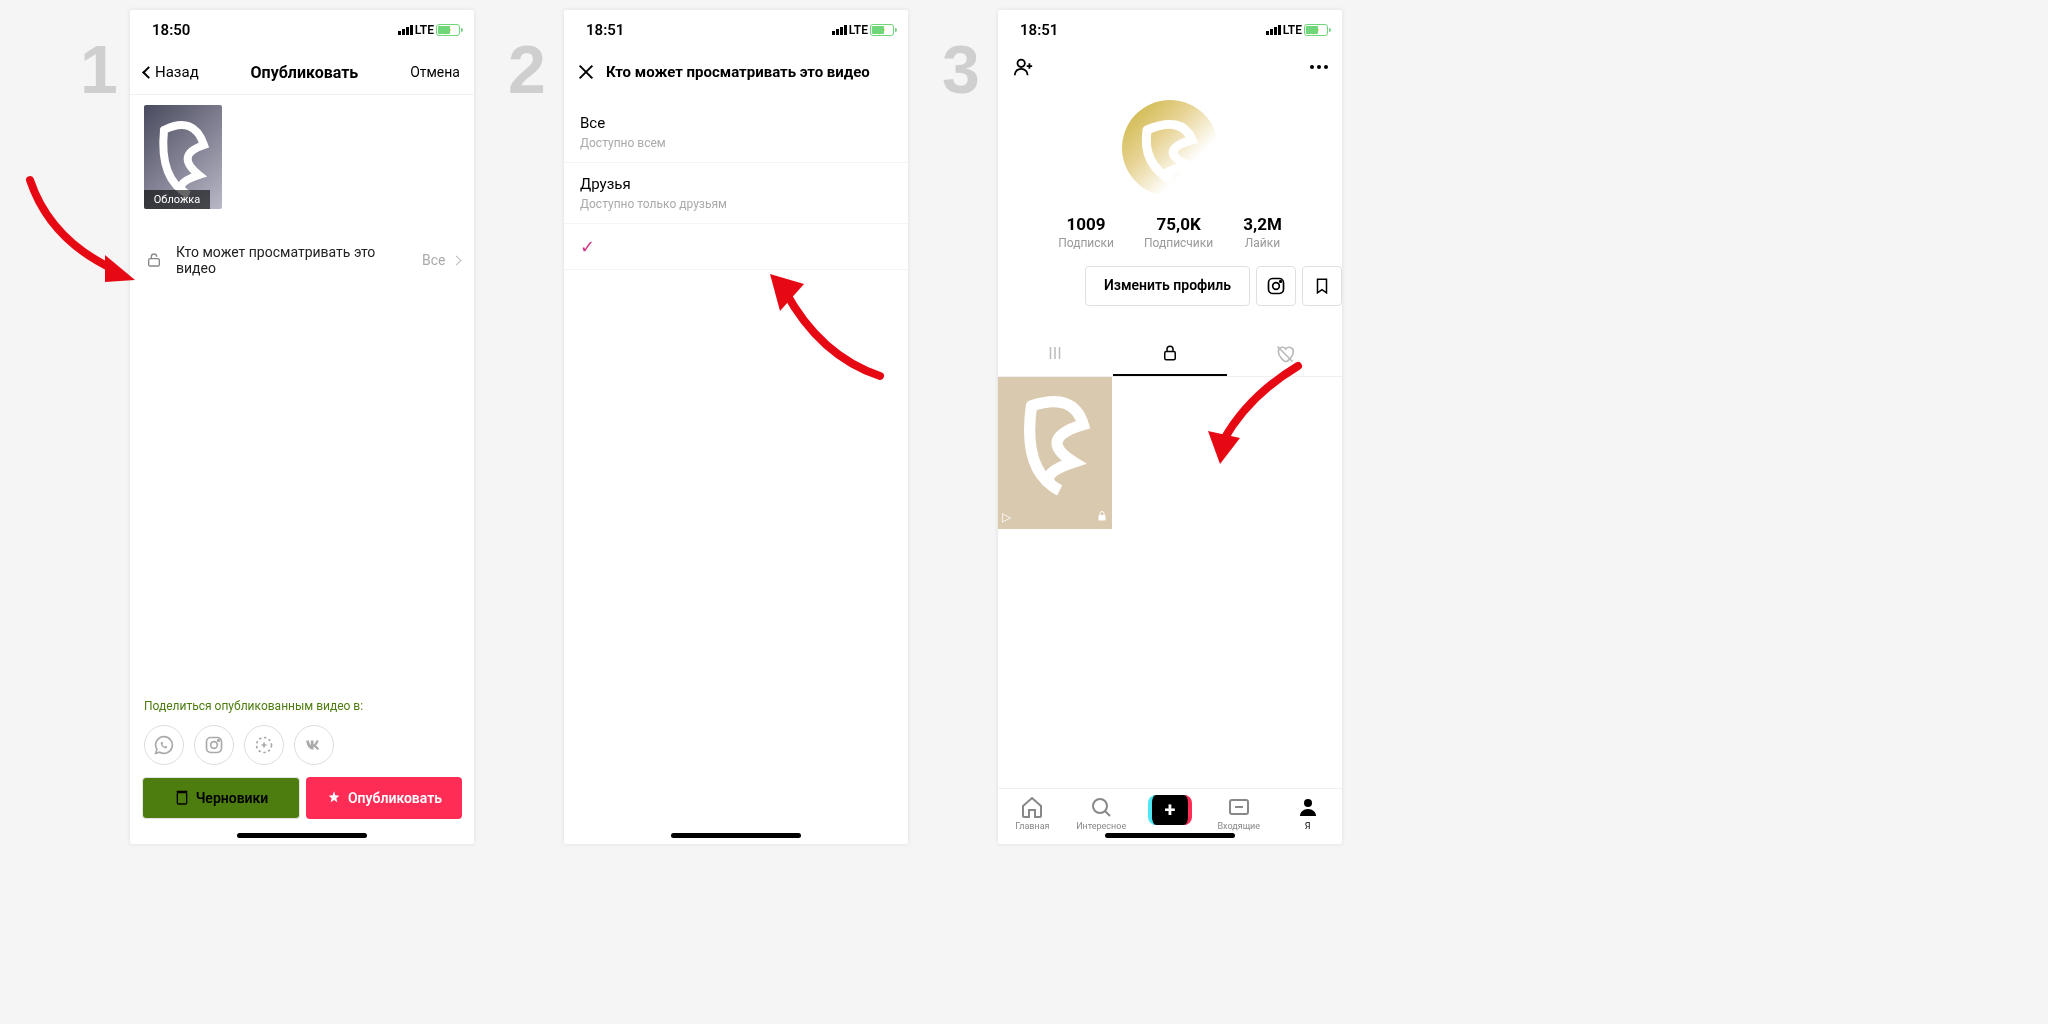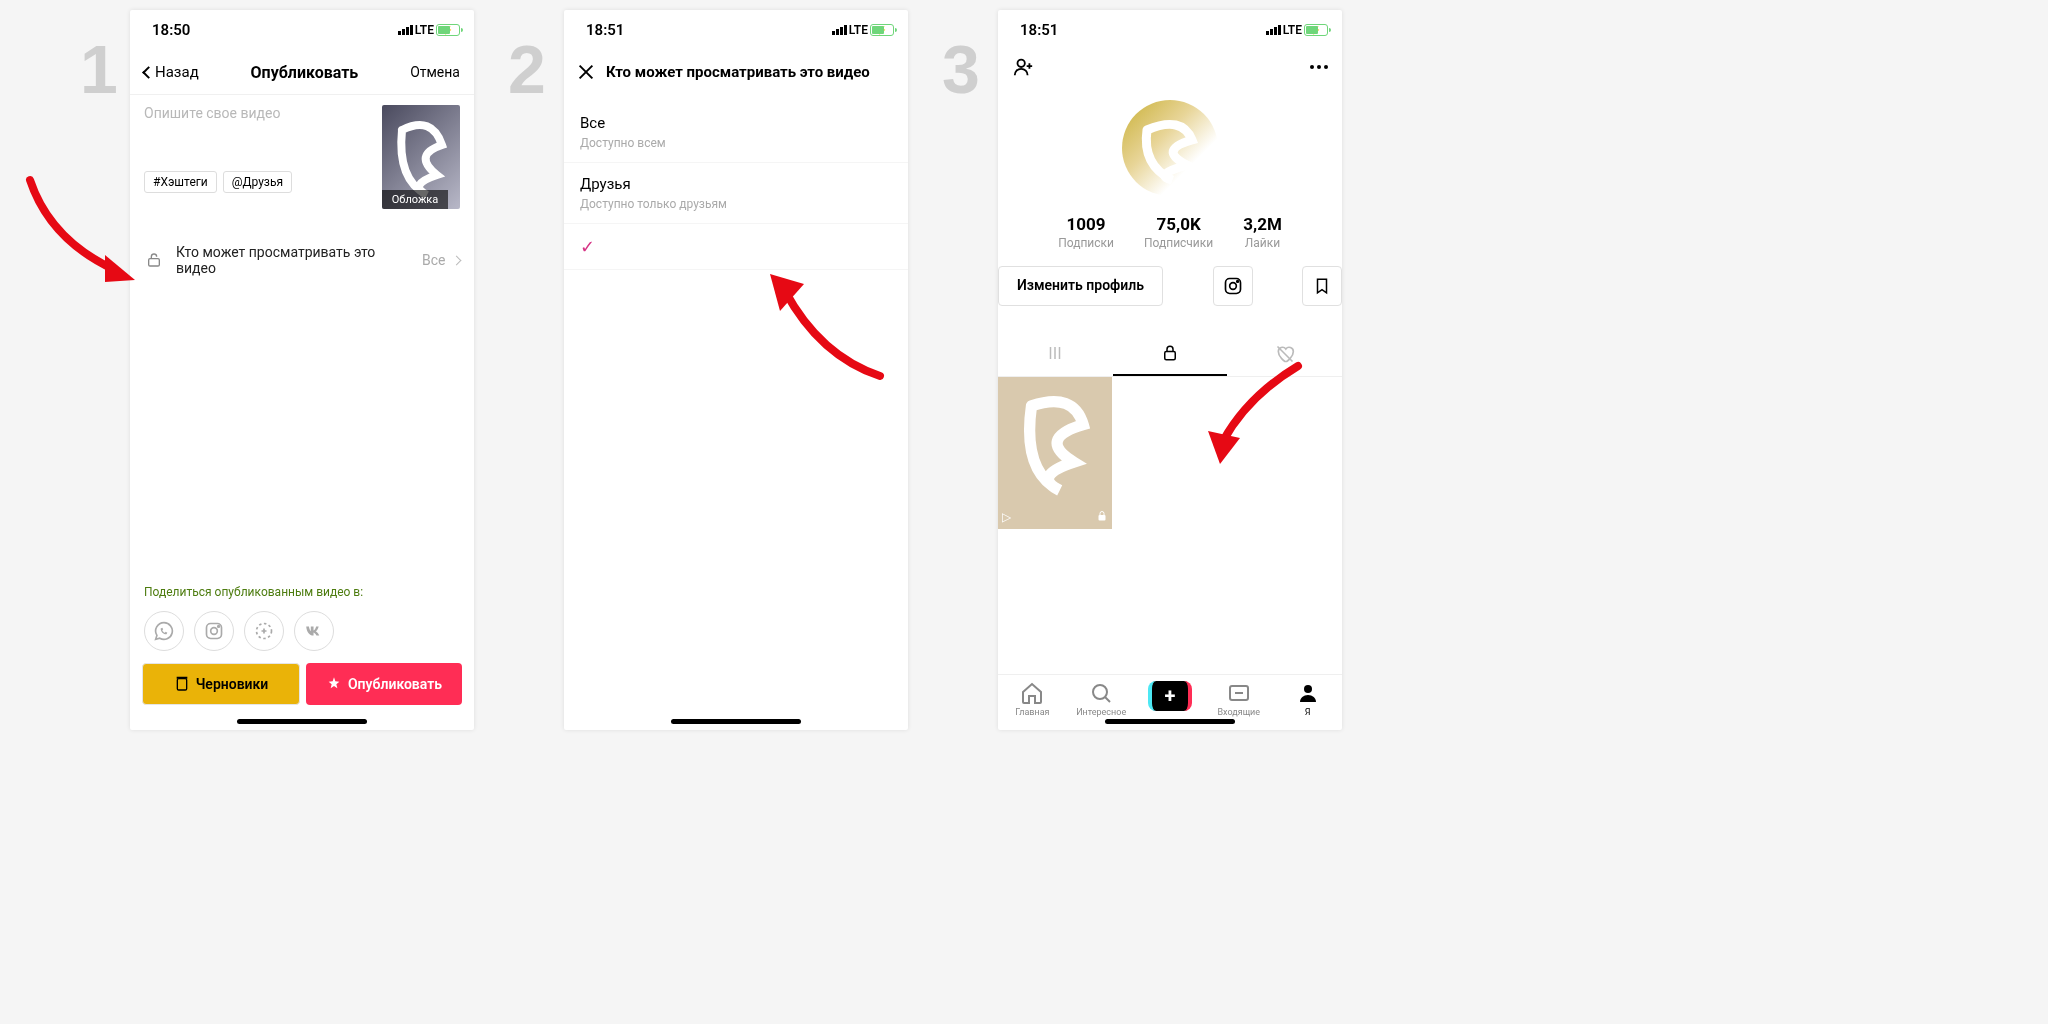--- a/index.html
+++ b/index.html
@@ -1,21 +1,21 @@
 <!DOCTYPE html>
 <html><head>
 <meta charset="utf-8">
 <style>
   * { box-sizing: border-box; margin: 0; padding: 0; font-family: -apple-system, BlinkMacSystemFont, "Segoe UI", Roboto, Helvetica, Arial, sans-serif; }
   body { background: #f5f5f5; width: 2048px; height: 1024px; overflow: hidden; }
   .canvas { display: flex; gap: 20px; padding: 10px; align-items: flex-start; height: 100%; }
   .step-wrap { position: relative; }
   .step-num { position: absolute; left: -56px; top: 20px; font-size: 68px; font-weight: 800; color: #cfcfcf; font-family: Arial, sans-serif; }
   .step-wrap:first-child .step-num { left: -50px; }
-  .phone { width: 344px; height: 720px; background: #fff; border-radius: 2px; box-shadow: 0 0 4px rgba(0,0,0,0.1); display: flex; flex-direction: column; position: relative; }
+  .phone { width: 344px; height: 834px; background: #fff; border-radius: 2px; box-shadow: 0 0 4px rgba(0,0,0,0.1); display: flex; flex-direction: column; position: relative; }
   .status-bar { height: 40px; display: flex; justify-content: space-between; align-items: center; padding: 0 14px 0 22px; font-size: 15px; font-weight: 600; }
   .status-right { display: flex; align-items: center; font-size: 12px; font-weight: 600; }
   .signal-bars { display: inline-flex; align-items: flex-end; gap: 1px; margin-right: 2px; }
   .signal-bars span { width: 3px; background: #000; }
   .signal-bars span:nth-child(1){height:4px}
   .signal-bars span:nth-child(2){height:6px}
   .signal-bars span:nth-child(3){height:8px}
   .signal-bars span:nth-child(4){height:10px}
   .battery { width: 24px; height: 12px; border: 1.5px solid #6fd67a; border-radius: 3px; position: relative; margin-left: 2px; }
   .battery::before { content:''; position:absolute; right: -4px; top: 3px; width: 2px; height: 4px; background: #6fd67a; border-radius: 0 2px 2px 0; }
@@ -46,21 +46,21 @@
   .toggle { width: 44px; height: 26px; background: #07d68f; border-radius: 13px; position: relative; }
   .toggle::after { content:''; position:absolute; right:2px; top:2px; width:22px; height:22px; background:#fff; border-radius:50%; box-shadow: 0 1px 2px rgba(0,0,0,0.2); }
 
   .share-section { margin-top: auto; padding: 0 14px 12px; }
   .share-title { color: #4d7c0f; font-size: 12px; margin-bottom: 12px; }
   .share-icons { display: flex; gap: 10px; }
   .share-circle { width: 40px; height: 40px; border: 1.5px solid #ddd; border-radius: 50%; display: flex; align-items: center; justify-content: center; color: #aaa; }
 
   .btn-row { display: flex; gap: 6px; padding: 0 12px 14px; }
   .btn { flex: 1; height: 42px; border-radius: 4px; display: flex; align-items: center; justify-content: center; gap: 6px; font-size: 14px; font-weight: 600; cursor: pointer; }
-  .btn.drafts { border: 1px solid #e5e5e5; background: #eab308; align-items: center; }
+  .btn.drafts { border: 1px solid #e5e5e5; background: #4d7c0f; align-items: center; }
   .btn.publish { background: #ff2d55; color: #fff; }
 
   .home-indicator { width: 130px; height: 5px; background: #000; border-radius: 3px; margin: 0 auto 6px; }
 
   
   .nav-bar-2 { height: 44px; display: flex; align-items: center; padding: 0 14px; gap: 12px; }
   .x-icon { width: 16px; height: 16px; position: relative; cursor:pointer; }
   .x-icon::before, .x-icon::after { content:''; position:absolute; left:50%; top:50%; width:18px; height:2px; background:#000; transform-origin:center; }
   .x-icon::before { transform: translate(-50%,-50%) rotate(45deg); }
   .x-icon::after { transform: translate(-50%,-50%) rotate(-45deg); }
@@ -75,21 +75,21 @@
   .add-friend { width: 22px; height: 22px; }
   .dots { display: flex; gap: 3px; }
   .dots span { width: 4px; height: 4px; background: #000; border-radius: 50%; }
   .avatar-wrap { display: flex; justify-content: center; margin: 16px 0 18px; }
   .avatar { width: 96px; height: 96px; border-radius: 50%; background: linear-gradient(135deg,#c9b037,#e8d598 40%,#fff 70%); position:relative; overflow:hidden; }
   .avatar svg { position:absolute; inset:10px; }
   .stats-row { display: flex; justify-content: center; gap: 30px; margin-bottom: 16px; }
   .stat { text-align: center; }
   .stat-val { font-size: 17px; font-weight: 700; }
   .stat-label { font-size: 12px; color: #999; margin-top: 2px; }
-  .action-row { display: flex; justify-content: space-between; gap: 6px; margin-bottom: 28px; }
+  .action-row { display: flex; justify-content: flex-end; gap: 6px; margin-bottom: 28px; }
   .edit-btn { border: 1px solid #e0e0e0; border-radius: 4px; padding: 10px 18px; font-size: 14px; font-weight: 600; cursor:pointer; }
   .icon-btn { width: 40px; height: 40px; border: 1px solid #e0e0e0; border-radius: 4px; display: flex; align-items: center; justify-content: center; cursor:pointer; }
   .tabs { display: flex; border-bottom: 1px solid #efefef; margin-bottom: 0; }
   .tab { flex: 1; display: flex; justify-content: center; padding: 10px 0; color: #bbb; cursor:pointer; border-bottom: 2px solid transparent; }
   .tab.active { color: #000; border-bottom-color: #000; }
   .grid { display: grid; grid-template-columns: repeat(3,1fr); gap: 1px; }
   .video-tile { aspect-ratio: 3/4; background: #d9c9ae; position: relative; max-height: 156px; overflow:hidden; }
   .video-tile svg.scribble { position:absolute; inset:10px; }
   .tile-icons { position: absolute; bottom: 4px; left: 4px; right: 4px; display: flex; justify-content: space-between; color: #fff; font-size: 12px; }
   .bottom-nav { display: flex; border-top: 1px solid #efefef; padding: 6px 0 2px; }
@@ -129,27 +129,20 @@
       </div>
       <div class="nav-bar">
         <div class="nav-back">
             <span class="chevron"></span>
             <span>Назад</span>
           </div>
         <div class="nav-title">Опубликовать</div>
         <div class="nav-cancel">Отмена</div>
       </div>
       <div class="compose">
-        <div class="compose-text">
-          <div class="placeholder">Опишите свое видео</div>
-          <div class="chips">
-            <div class="chip">#Хэштеги</div>
-            <div class="chip">@Друзья</div>
-          </div>
-        </div>
         <div class="thumb">
           <svg viewBox="0 0 78 104">
               <path d="M20 25 Q50 10 60 40 Q30 50 55 70 Q25 80 45 90 Q15 75 20 25" stroke="#fff" stroke-width="8" fill="none" stroke-linecap="round"></path>
             </svg>
           <div class="cover-label">Обложка</div>
         </div>
       </div>
       <div class="settings-list">
         <div class="row">
           <div class="icon">

